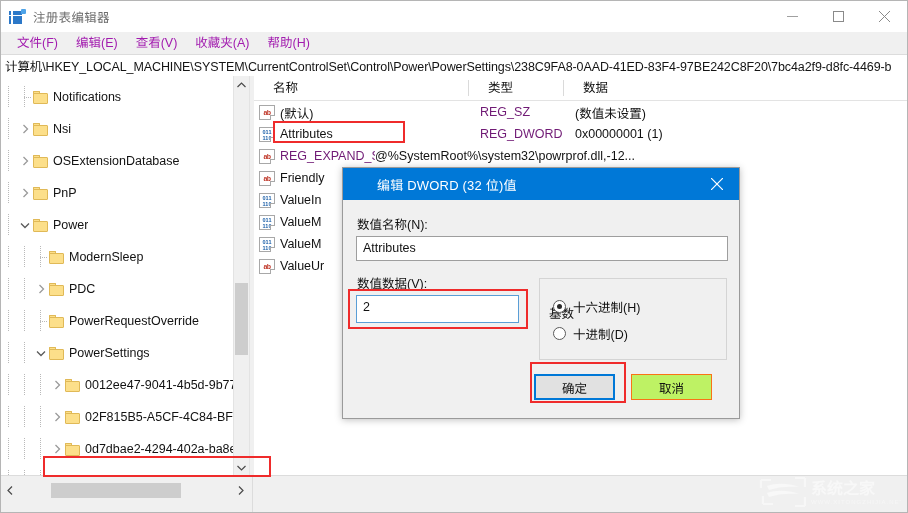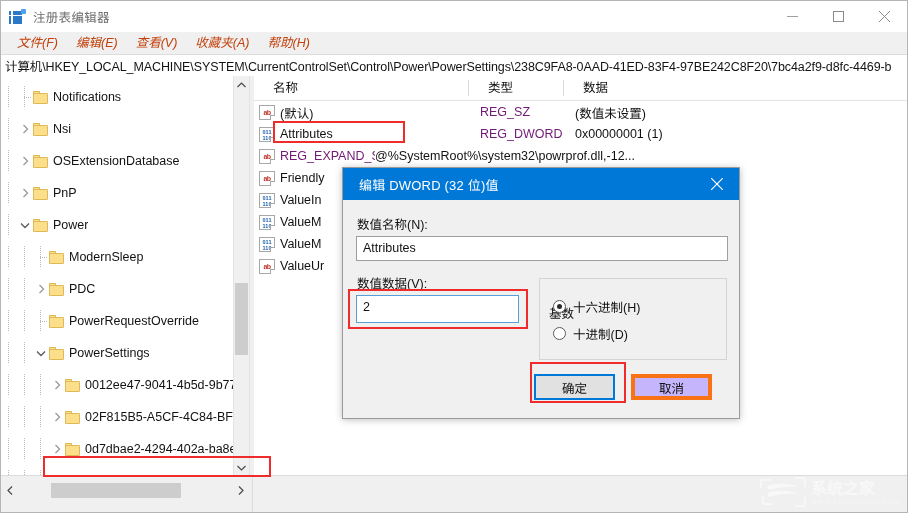--- a/index.html
+++ b/index.html
@@ -19,21 +19,21 @@
   .app-icon .grid::before{content:"";position:absolute;left:2px;top:0;width:1.5px;height:13px;background:#fff;}
   .app-icon .grid::after{content:"";position:absolute;left:0;top:4px;width:13px;height:1.5px;background:#fff;}
   .app-icon .dot{position:absolute;right:-1px;top:0;width:5px;height:5px;background:#4ea3e8;border-radius:1px;}
   .app-title{font-size:12.5px;color:#6d6d6d;letter-spacing:.3px;}
   .wbtns{position:absolute;right:0;top:0;height:31px;display:flex;}
   .wbtn{width:46px;height:31px;display:flex;align-items:center;justify-content:center;}
   .wbtn svg{display:block;}
 
   
   .menubar{height:22px;background:#f0f0f0;display:flex;align-items:center;padding-left:7px;}
-  .menu-item{padding:12px 9px;font-size:12.5px;color:#c2410c;line-height:16px;font-style:italic;}
+  .menu-item{padding:12px 9px;font-size:12.5px;color:#a21caf;line-height:16px;}
 
   
   .addrbar{height:21px;background:#ffffff;border-top:1px solid #dcdcdc;border-bottom:1px solid #dcdcdc;
            display:flex;align-items:center;padding-left:4px;overflow:hidden;white-space:nowrap;}
   .addrbar .txt{font-size:12.5px;color:#141414;letter-spacing:-.1px;}
 
   
   .main{position:absolute;left:0;right:0;top:75px;bottom:36px;background:#fff;display:flex;}
   .tree-pane{width:248px;position:relative;background:#fff;border-right:1px solid #e3e3e3;overflow:hidden;}
   .list-pane{flex:1;position:relative;background:#fff;overflow:hidden;}
@@ -95,36 +95,36 @@
   .hsb .harrow.l{left:0;}
   .hsb .harrow.r{right:0;}
   .hsb .hthumb{position:absolute;top:1px;bottom:1px;left:50px;width:130px;background:#cdcdcd;}
   .sep-v{position:absolute;left:251px;top:0;bottom:0;width:1px;background:#dcdcdc;}
 
   .watermark{position:absolute;right:6px;bottom:2px;width:146px;height:36px;opacity:.55;pointer-events:none;}
 
   
   .dlg{position:absolute;left:341px;top:166px;width:398px;height:252px;background:#f0f0f0;
        border:1px solid #9a9a9a;box-shadow:0 1px 7px rgba(0,0,0,.25);box-sizing:border-box;}
-  .dlg-title{height:32px;background:#0078d7;display:flex;align-items:center;position:relative;}
+  .dlg-title{height:32px;background:#0078d7;display:flex;align-items:center;position:relative;padding-left:18px;}
   .dlg-title .t{color:#fff;font-size:13px;margin-left:16px;letter-spacing:.2px;}
   .dlg-close{position:absolute;right:0;top:0;width:44px;height:32px;display:flex;align-items:center;justify-content:center;}
   .dlg-body{position:absolute;left:0;right:0;top:32px;bottom:0;}
   .lbl{position:absolute;font-size:12.5px;color:#111;}
   .tbox{position:absolute;background:#fff;border:1px solid #9e9e9e;box-sizing:border-box;
         font-size:12.5px;color:#111;padding:2px 6px;line-height:18px;}
   .tbox.focus{border:1px solid #5a9ed6;}
   .grp{position:absolute;border:1px solid #d4d4d4;box-sizing:border-box;}
   .grp-title{position:absolute;font-size:12.5px;color:#111;background:#f0f0f0;padding:0 3px;}
   .radio{position:absolute;display:flex;align-items:center;}
   .rdot{width:13px;height:13px;border:1px solid #5a5a5a;border-radius:50%;box-sizing:border-box;background:#fff;
         margin-right:7px;position:relative;flex:none;}
   .rdot.on::after{content:"";position:absolute;left:3px;top:3px;width:5px;height:5px;border-radius:50%;background:#2b2b2b;}
   .rlbl{font-size:12.5px;color:#111;}
-  .btn{position:absolute;height:26px;background:#c4b5fd;border:4px solid #f97316;box-sizing:border-box;
+  .btn{position:absolute;height:26px;background:#bef264;border:1px solid #f97316;box-sizing:border-box;
        font-size:12.5px;color:#111;display:flex;align-items:center;justify-content:center;}
   .btn.def{border:2px solid #0078d7;background:#e1e1e1;}
 
   
   .redbox{position:absolute;border:2px solid #ef2b2b;box-sizing:border-box;pointer-events:none;z-index:60;}
 </style>
 </head>
 <body>
 
 <div class="win">

